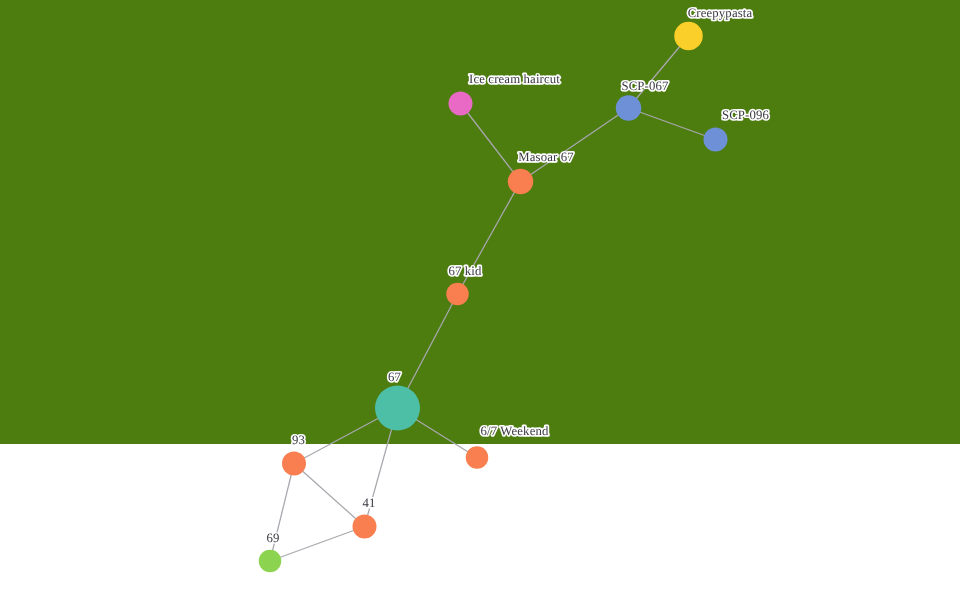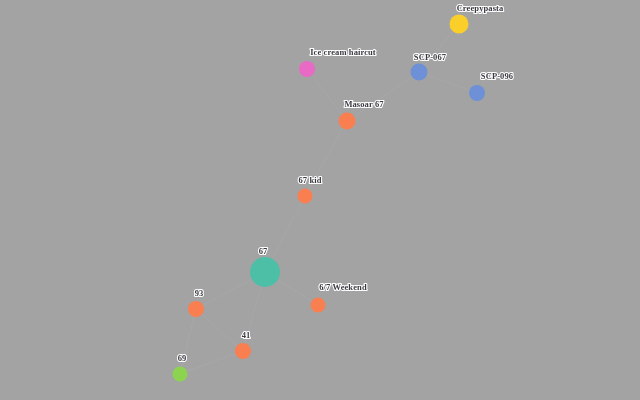--- a/index.html
+++ b/index.html
@@ -11,23 +11,22 @@
   body {
     width: 640px;
     height: 400px;
     font-family: "Liberation Serif", "DejaVu Serif", serif;
     overflow: hidden;
     position: relative;
   }
   #graph-root {
     position: relative;
     width: 640px;
-    height: 400px;
-    background: #a3a3a3;
-    font-weight: bold;
+    height: 296px;
+    background: #4d7c0f;
   }
   #graph-svg {
     position: absolute;
     top: 0;
     left: 0;
     width: 640px;
     height: 400px;
     display: block;
   }
   .node-label {

